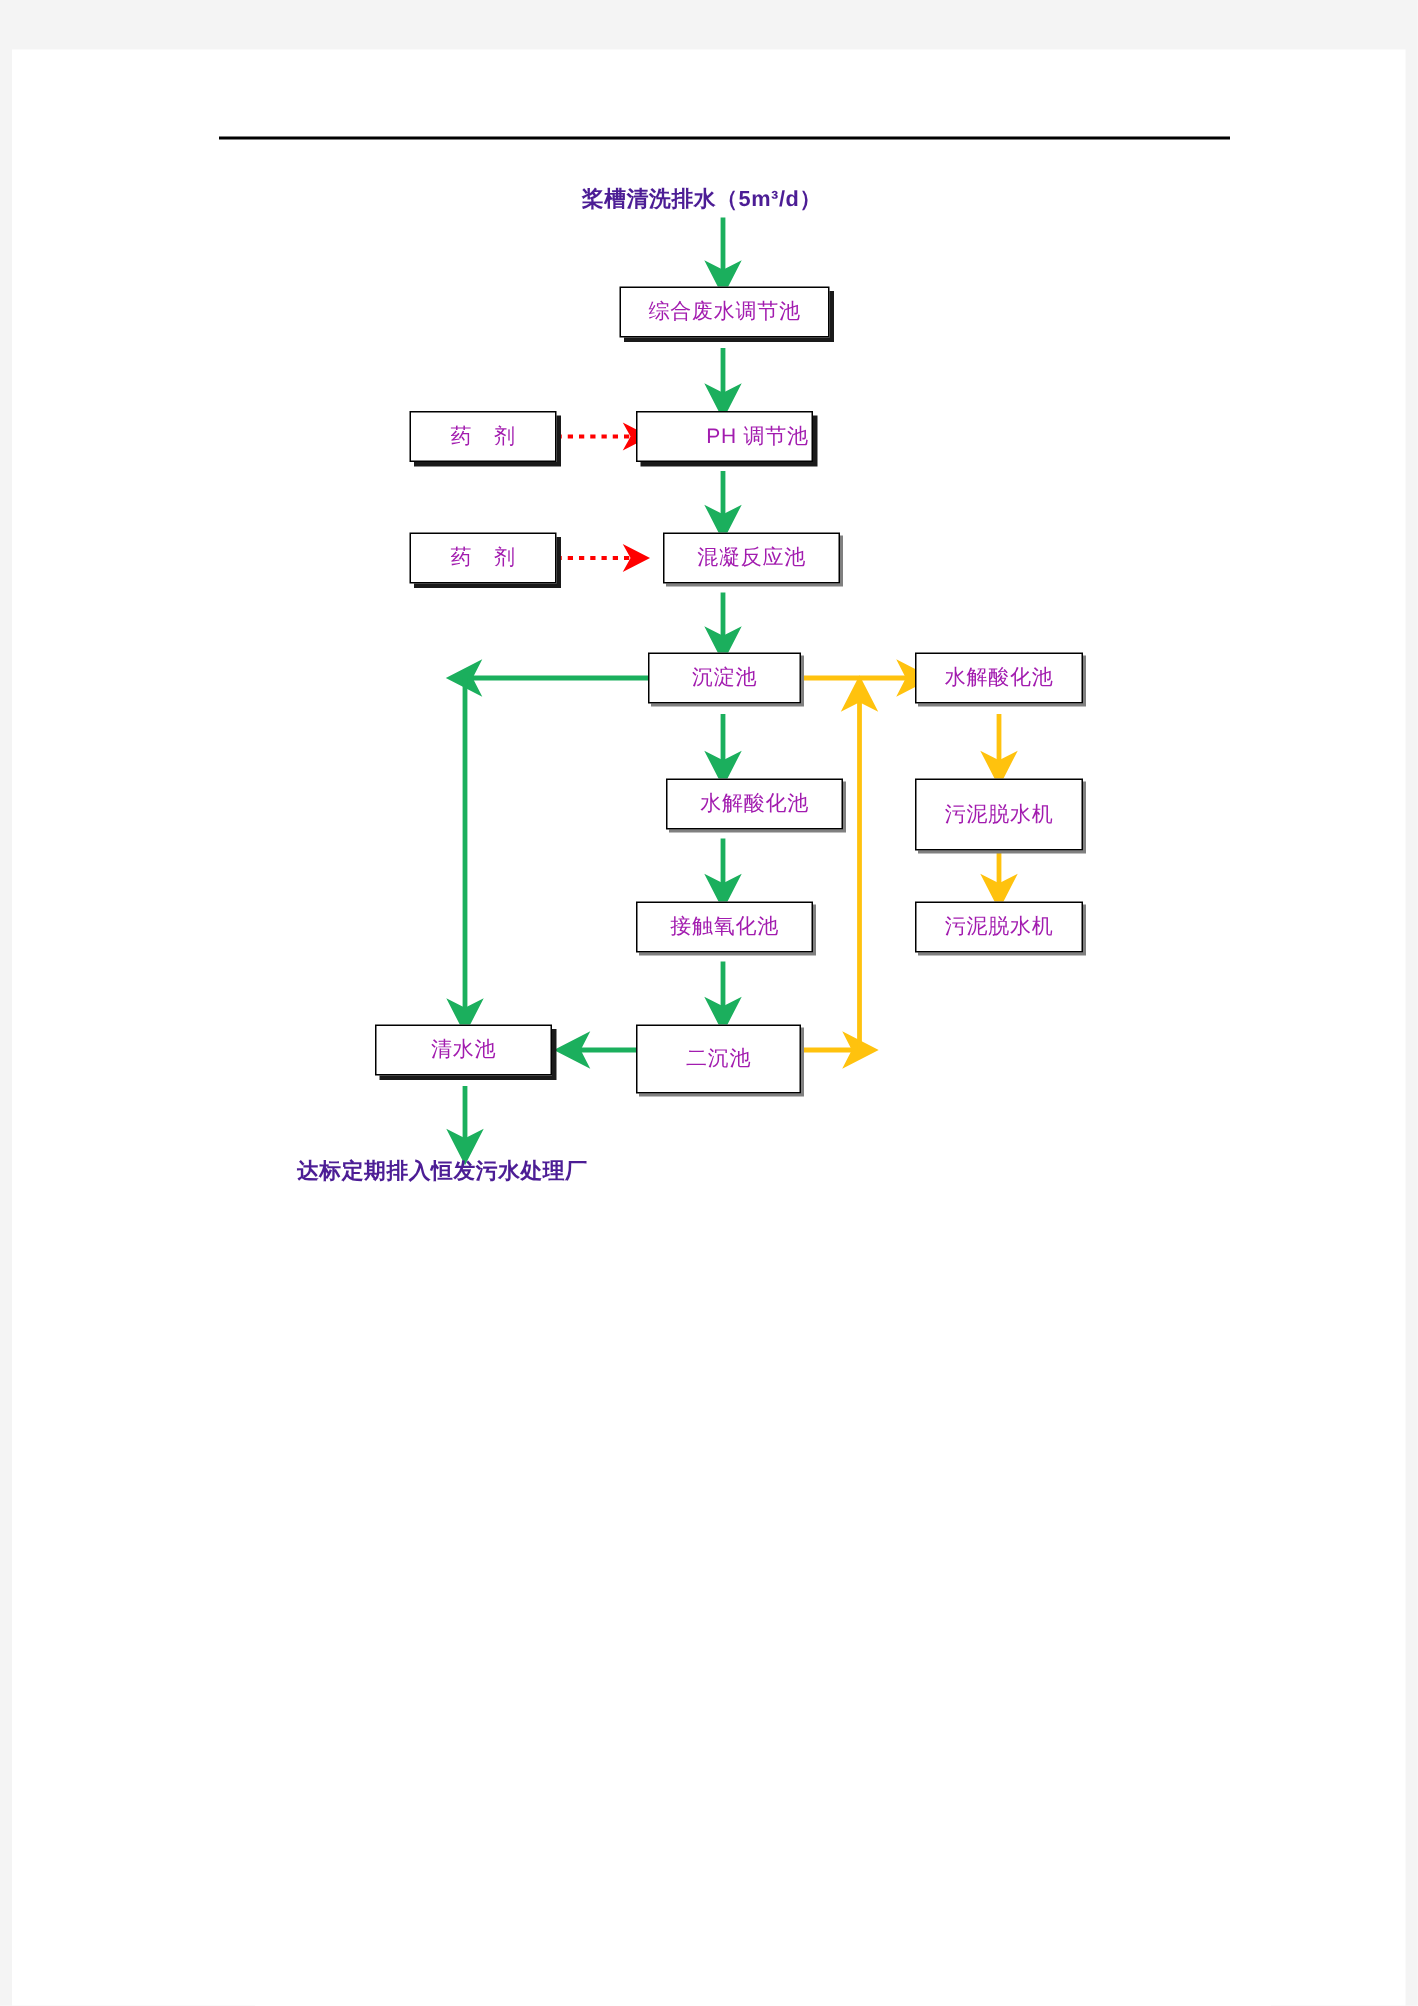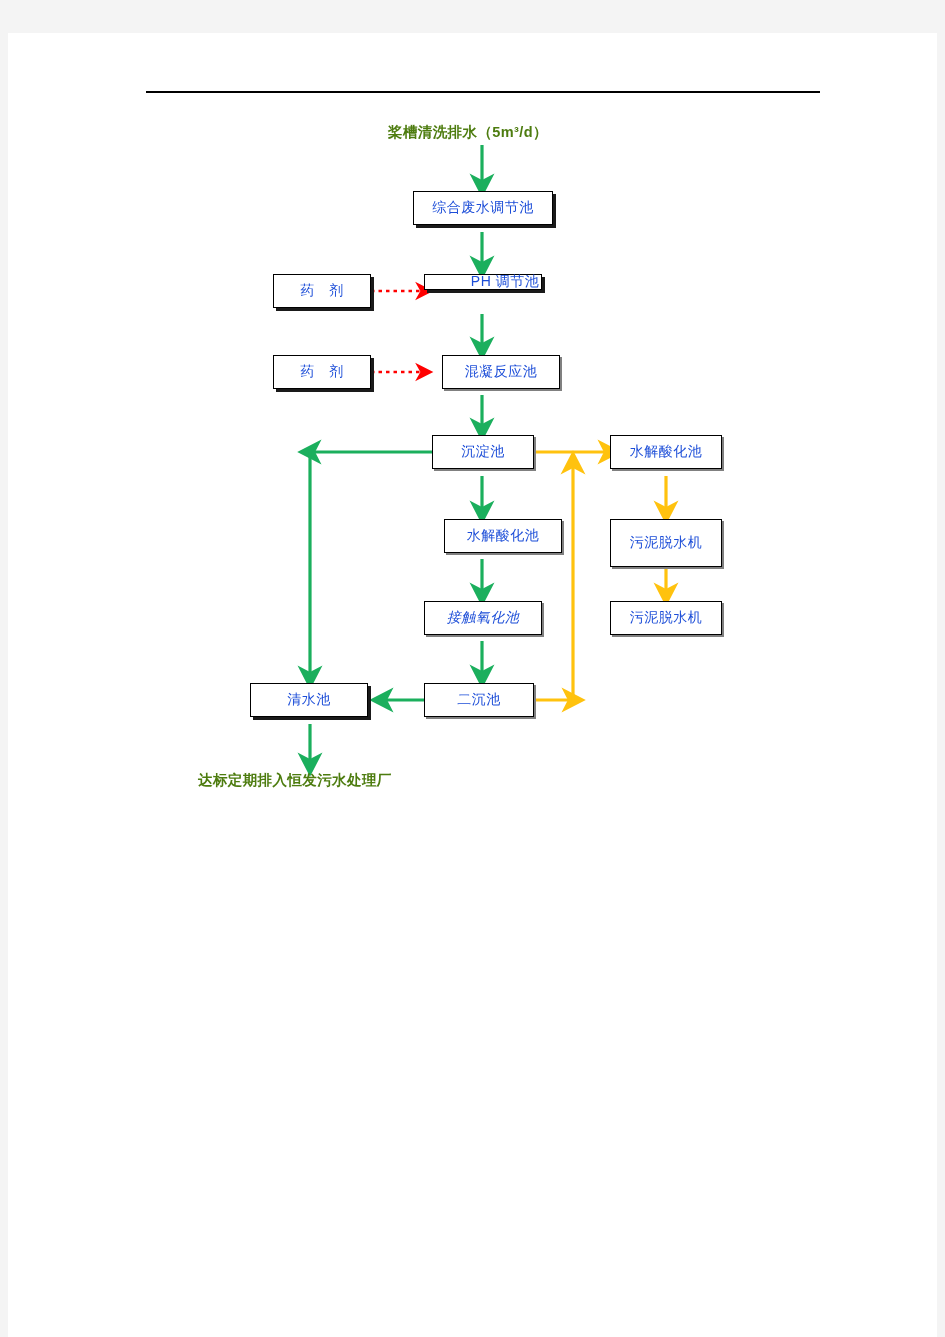--- a/index.html
+++ b/index.html
@@ -38,33 +38,33 @@
   .node {
     position: absolute;
     box-sizing: border-box;
     background: #ffffff;
     border: 1px solid #000000;
     box-shadow: 2px 2px 0 0 #808080;
     display: flex;
     align-items: center;
     justify-content: center;
     font-size: 14px;
-    color: #1d4ed8;
+    color: #a21caf;
     letter-spacing: 0.5px;
     white-space: nowrap;
   }
   .node.dark {
     border: 1px solid #000000;
     box-shadow: 3px 3px 0 0 #1a1a1a;
   }
   .caption {
     position: absolute;
     font-size: 14.5px;
     font-weight: bold;
-    color: #4d7c0f;
+    color: #4c1d95;
     white-space: nowrap;
     letter-spacing: 0.4px;
   }
 </style>
 </head>
 <body>
 
 <div id="page">
 
   <div class="hrule"></div>
@@ -124,31 +124,31 @@
 
       <line x1="363" y1="339" x2="416" y2="339" stroke="#FF0000" stroke-width="2.6" stroke-dasharray="3.5,4" marker-end="url(#arrowRed)"></line>
     </g>
   </svg>
 
   <div class="caption" style="left:380px; top:90px;">桨槽清洗排水（5m³/d）</div>
   <div class="caption" style="left:190px; top:738px;">达标定期排入恒发污水处理厂</div>
 
   <div class="node dark" style="left:405px; top:158px; width:140px; height:34px;">综合废水调节池</div>
 
-  <div class="node dark" style="left:416px; top:241px; width:118px; height:16px;padding-left:44px;">PH 调节池</div>
+  <div class="node dark" style="left:416px; top:241px; width:118px; height:34px;padding-left:44px;">PH 调节池</div>
 
   <div class="node" style="left:416px; top:322px; width:118px; height:34px;margin-left:18px;">混凝反应池</div>
 
   <div class="node" style="left:424px; top:402px; width:102px; height:34px;">沉淀池</div>
 
   <div class="node" style="left:416px; top:486px; width:118px; height:34px;margin-left:20px;">水解酸化池</div>
 
-  <div class="node" style="left:416px; top:568px; width:118px; height:34px;font-style:italic;">接触氧化池</div>
+  <div class="node" style="left:416px; top:568px; width:118px; height:34px;">接触氧化池</div>
 
-  <div class="node" style="left:416px; top:650px; width:110px; height:34px;">二沉池</div>
+  <div class="node" style="left:416px; top:650px; width:110px; height:46px;">二沉池</div>
 
   <div class="node dark" style="left:242px; top:650px; width:118px; height:34px;text-align:center;">清水池</div>
 
   <div class="node dark" style="left:265px; top:241px; width:98px; height:34px;">药　剂</div>
 
   <div class="node dark" style="left:265px; top:322px; width:98px; height:34px;">药　剂</div>
 
   <div class="node" style="left:602px; top:402px; width:112px; height:34px;">水解酸化池</div>
 
   <div class="node" style="left:602px; top:486px; width:112px; height:48px;">污泥脱水机</div>

